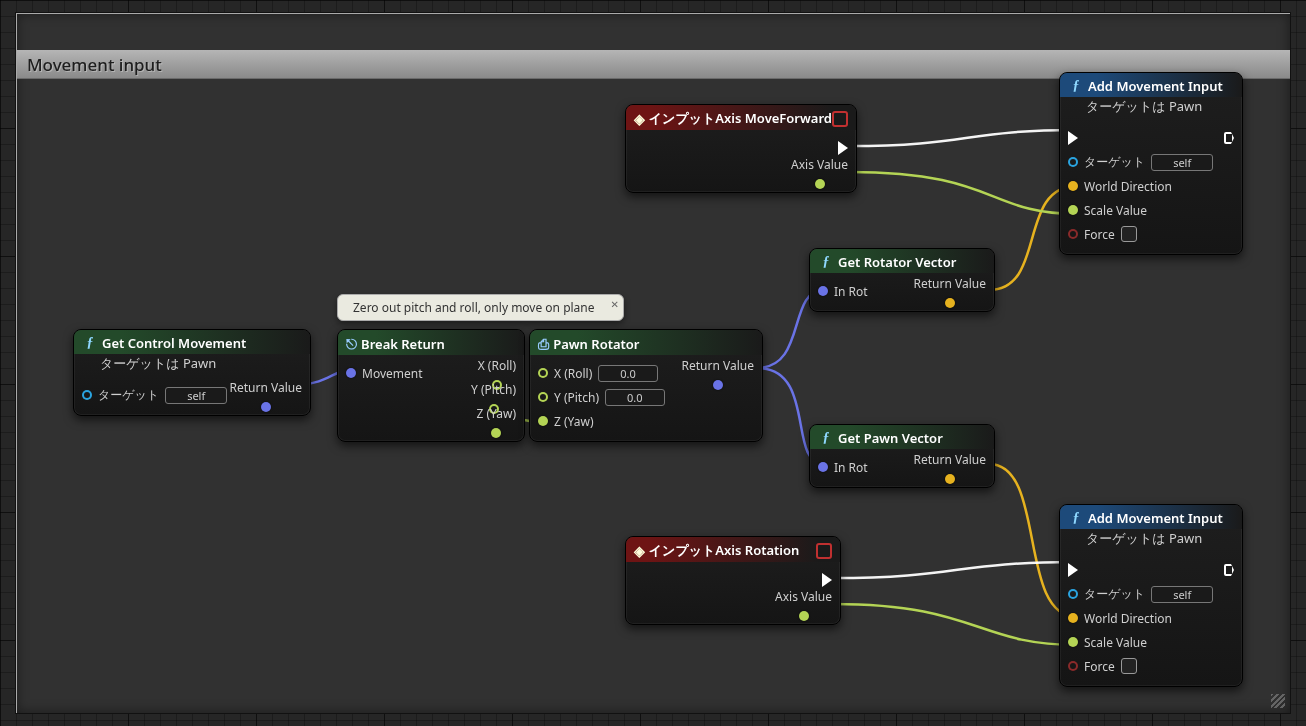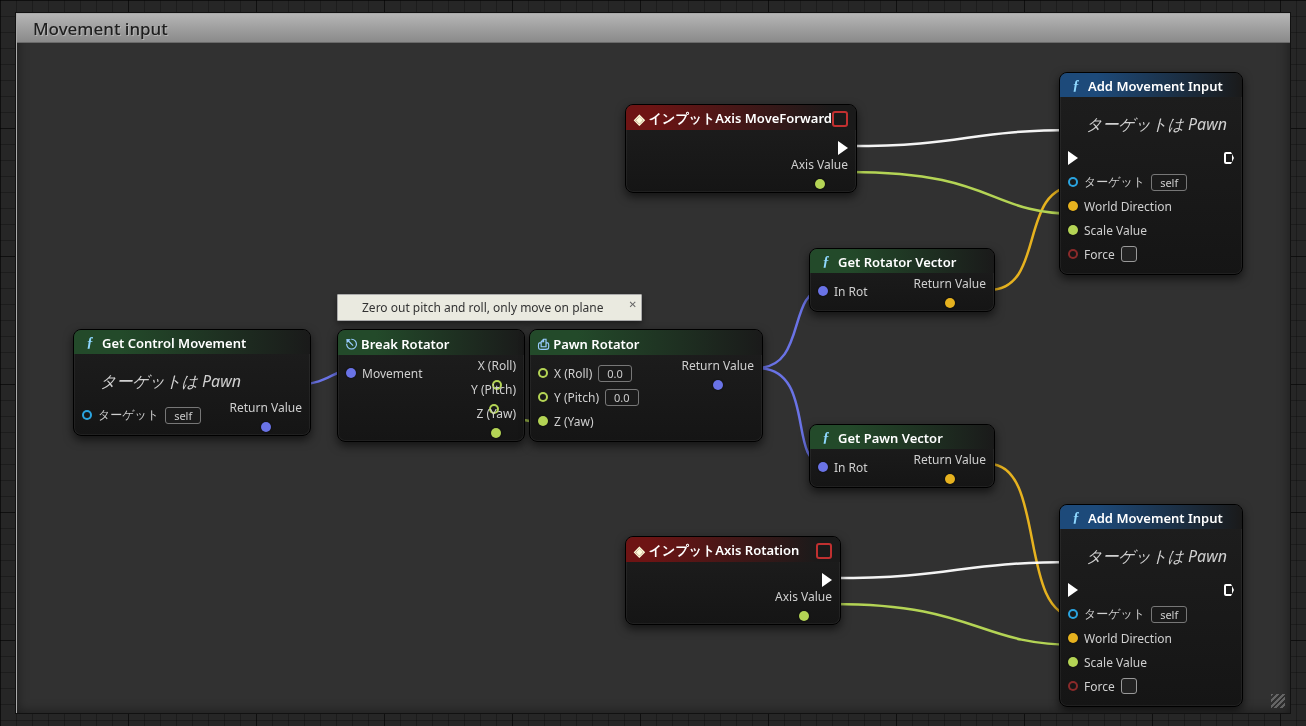--- a/index.html
+++ b/index.html
@@ -42,22 +42,23 @@
   }
   .comment-header {
     height: 28px;
     background: linear-gradient(#b5b5b5, #8a8a8a);
     color: #1e1e1e;
     font-size: 17px;
     font-weight: 500;
     text-shadow: 1px 1px 0 rgba(255,255,255,0.3);
     display: flex;
     align-items: center;
-    padding: 0 16px;
+    padding: 0 10px;
     border-bottom: 1px solid #6a6a6a;
+    margin-top: 36px;
   }
 
   .wires {
     position: absolute; left:0; top:0; width:100%; height:100%;
     pointer-events: none;
   }
 
   .node {
     position: absolute;
     background: linear-gradient(#1e1e1e, #151515);
@@ -68,24 +69,23 @@
   }
   .node-header {
     display: flex;
     align-items: center;
     padding: 4px 8px 2px 8px;
     font-size: 13px;
     font-weight: 600;
     color: #fff;
   }
   .node-subtitle{
-    font-size: 16px;
-    font-style: italic;
+    font-size: 13px;
     color: #d0d0d0;
-    padding: 16px 8px 4px 26px;
+    padding: 0 8px 4px 26px;
   }
   .hdr-green {
     background: linear-gradient(90deg, #234a2a 20%, #1a1a1a 100%);
   }
   .hdr-blue {
     background: linear-gradient(90deg, #1d4a7a 20%, #1a1a1a 100%);
   }
   .hdr-red {
     background: linear-gradient(90deg, #6e1414 10%, #1a1a1a 90%);
   }
@@ -133,21 +133,21 @@
   }
   .c-struct { background:#6a73e6; color:#6a73e6; }
   .c-float { background:#b4d455; color:#b4d455; }
   .c-vec   { background:#e6b21f; color:#e6b21f; }
   .c-bool  { background:#8a2a2a; color:#8a2a2a; }
   .c-obj   { background:#2aa4e0; color:#2aa4e0; }
 
   .self-tag, .val-box {
     border: 1px solid #777;
     border-radius: 3px;
-    padding: 0 8px;
+    padding: 0 21px;
     font-size: 11px;
     color: #ccc;
     background: #1a1a1a;
   }
   .checkbox {
     width: 14px; height: 14px;
     border: 1px solid #999;
     border-radius: 3px;
     background: #222;
     display: inline-block;
@@ -172,22 +172,22 @@
   .icon-break {
     color: #9cf; font-size: 14px; margin-right:4px;
   }
 
   .tooltip {
     position: absolute;
     background: #eaeae0;
     color: #333;
     font-size: 12px;
     border: 1px solid #aaa;
-    border-radius: 1px;
-    padding: 4px 24px;
+    border-radius: 6px;
+    padding: 4px 15px;
     box-shadow: 0 3px 6px rgba(0,0,0,0.4);
   }
   .tooltip-x {
     position:absolute; right:4px; top:2px; font-size:10px; color:#666;
   }
   .resize-grip {
     position: absolute; right: 6px; bottom: 6px;
     width: 14px; height: 14px;
     background: repeating-linear-gradient(135deg, #888 0 2px, transparent 2px 4px);
     opacity: 0.6;
@@ -250,21 +250,21 @@
             <span class="pin-label">Return Value</span>
             <span class="pin-icon c-struct"></span>
           </div>
         </div>
       </div>
     </div>
 
     <div class="node" style="left:320px; top:315px; width:186px;">
       <div class="node-header hdr-green">
         <span class="icon-break">⎋</span>
-        <span>Break Rotator</span>
+        <span>Break Return</span>
       </div>
       <div class="node-body">
         <div class="pin-row">
           <div class="pin-left">
             <span class="pin-icon c-struct"></span>
             <span class="pin-label">Movement</span>
           </div>
           <div class="pin-right">
             <span class="pin-label">X (Roll)</span>
             <span class="pin-icon c-float pin-hollow"></span>

